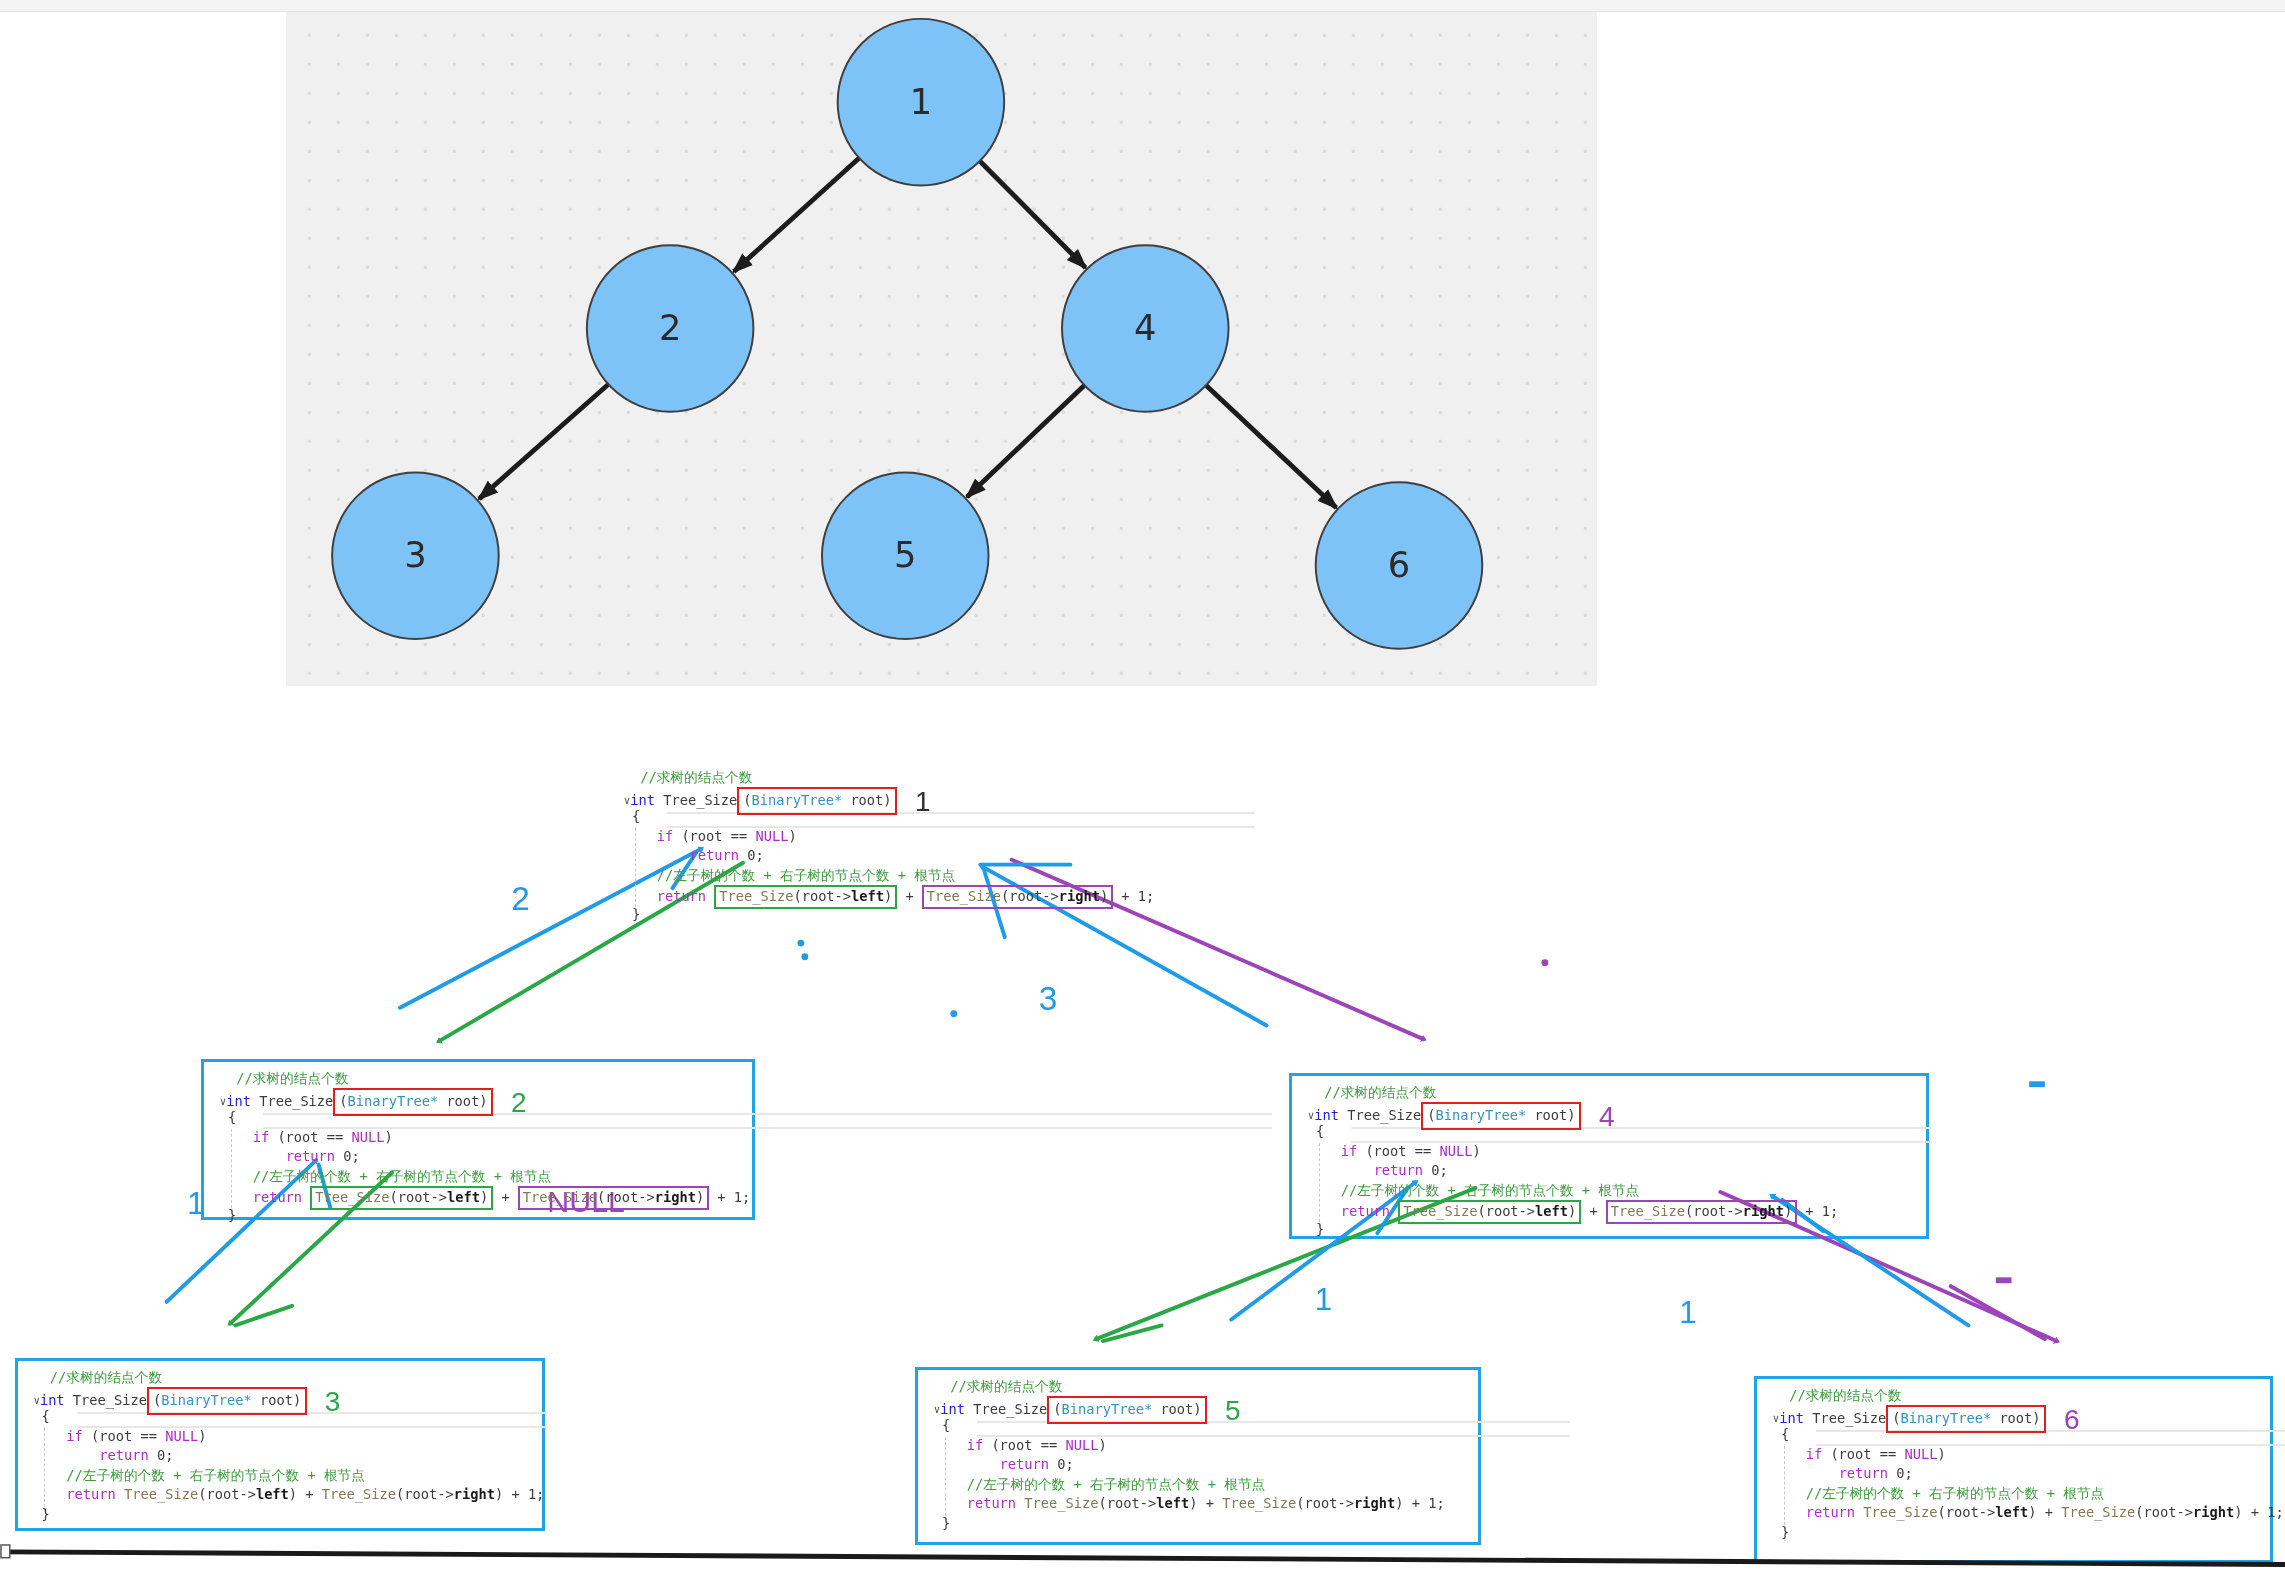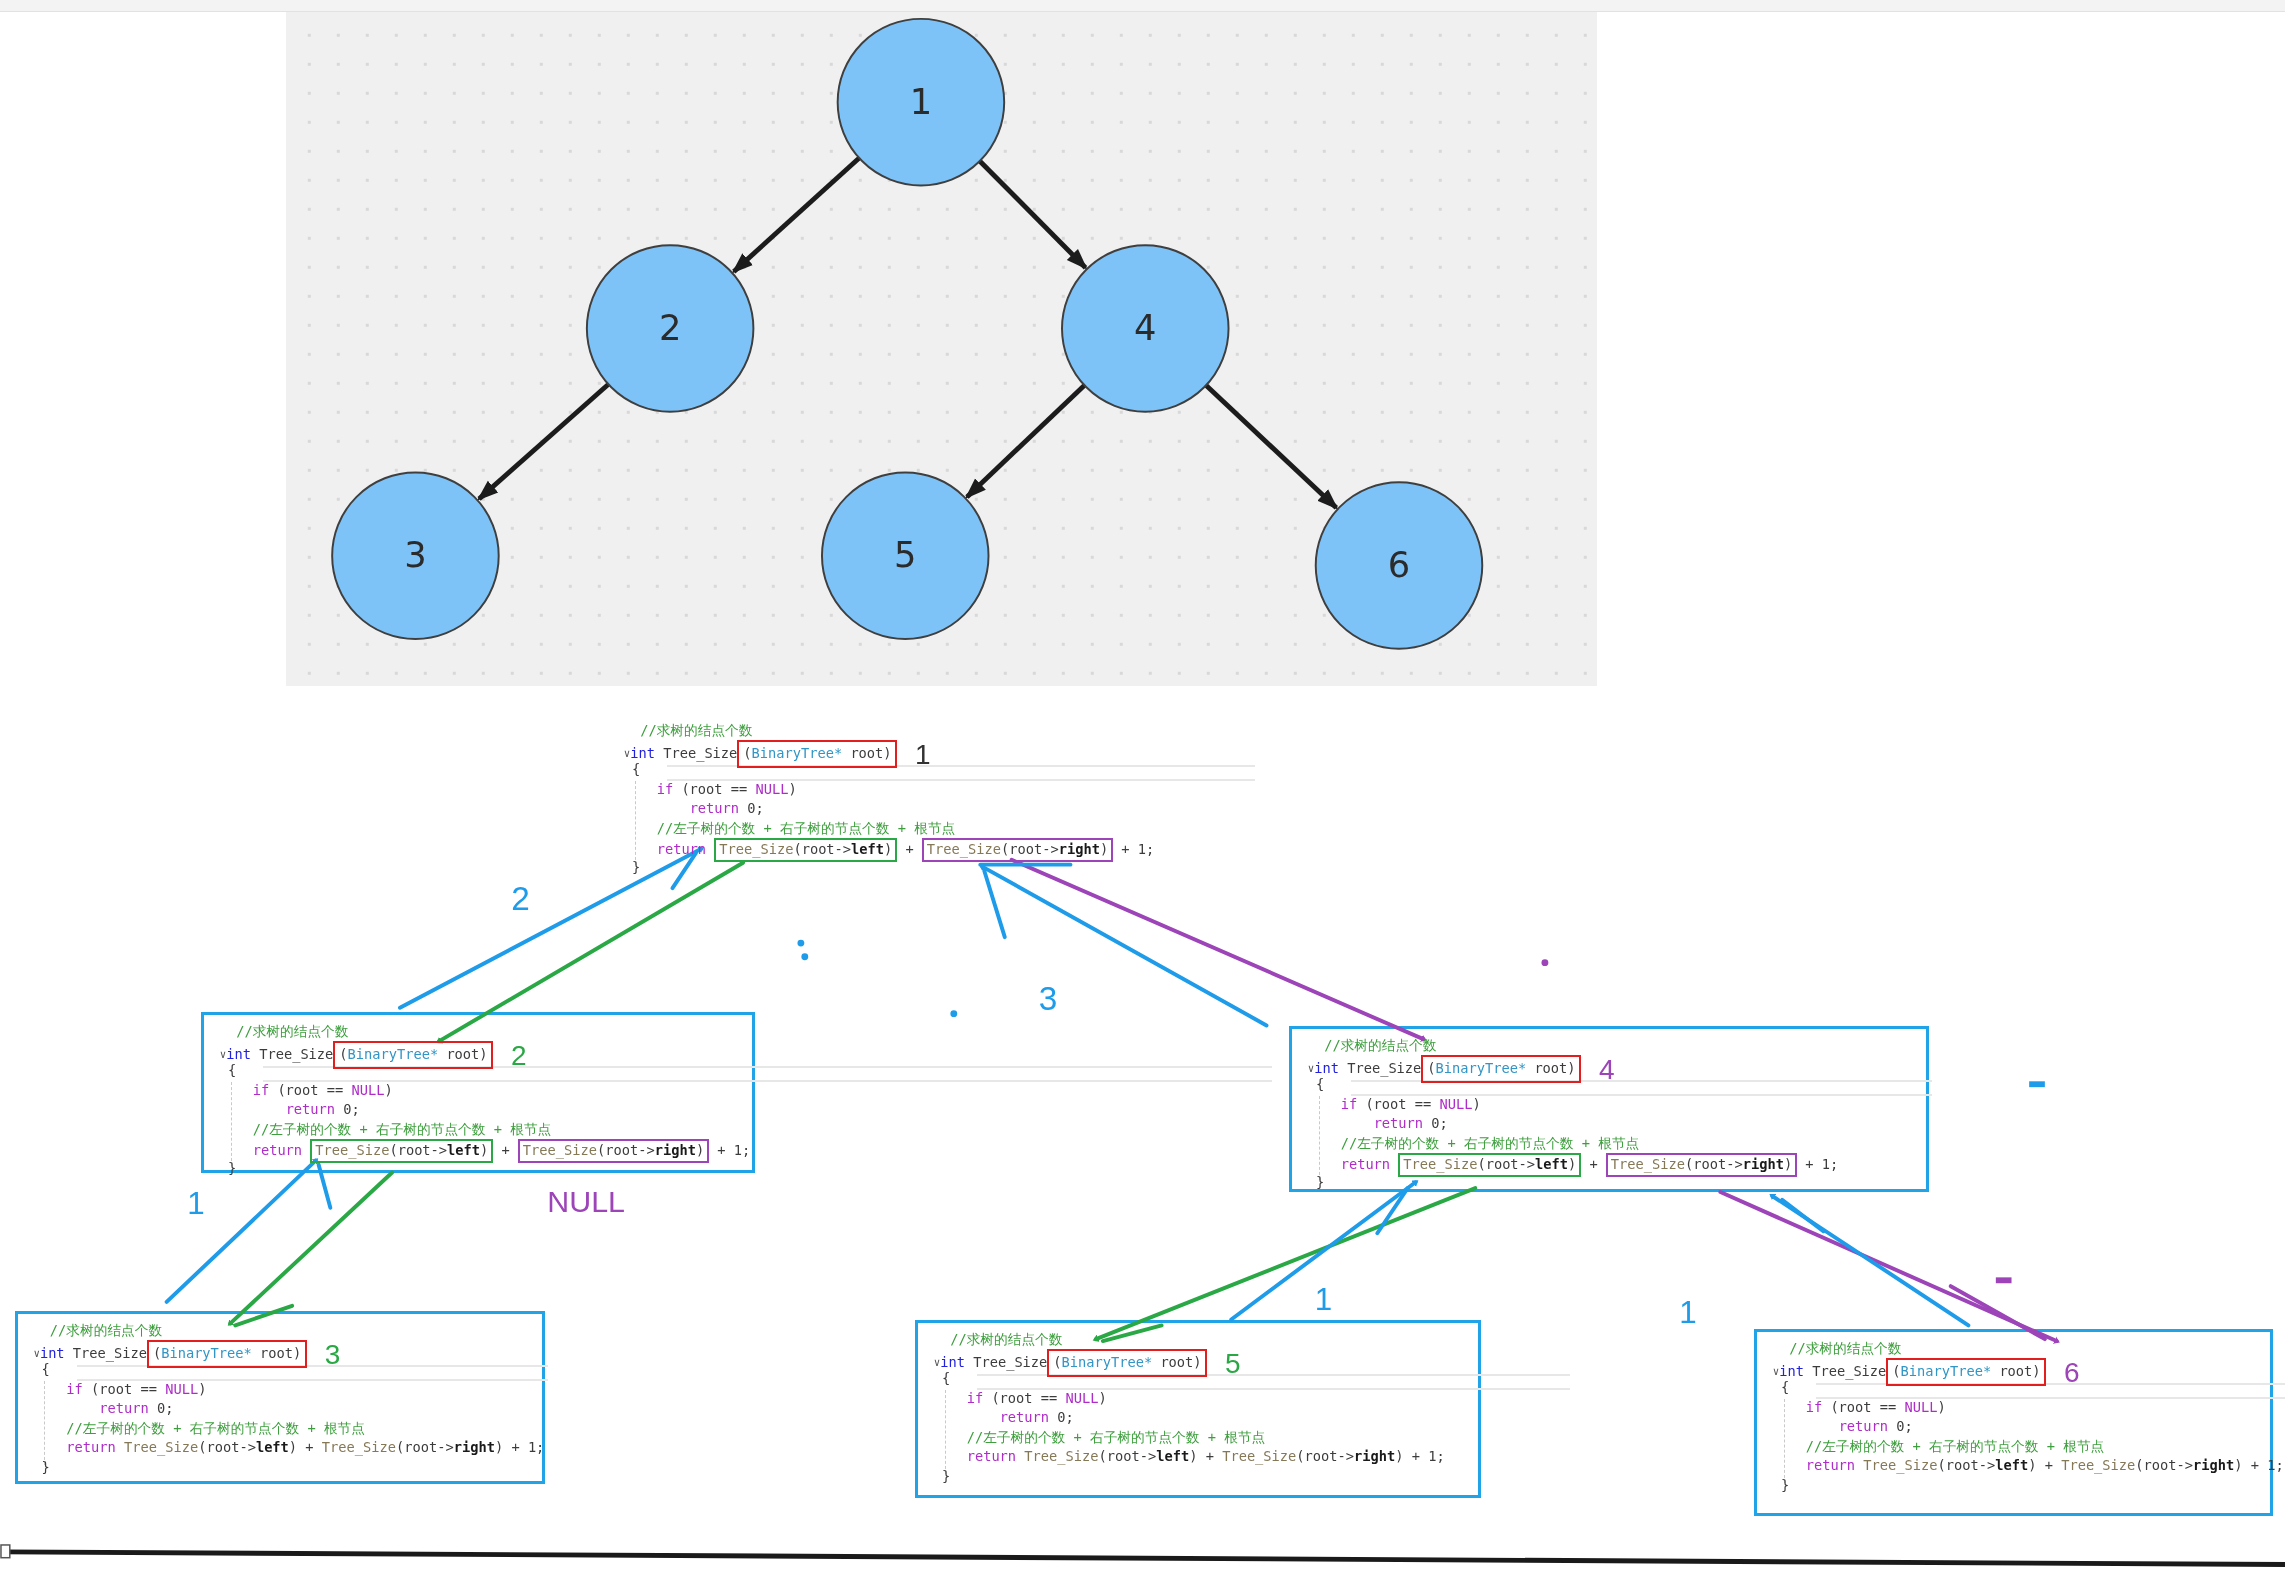--- a/index.html
+++ b/index.html
@@ -6,21 +6,21 @@
   body{position:relative;width:2286px;height:1596px;overflow:hidden;
        font-family:"DejaVu Sans","Liberation Sans",sans-serif;}
   .top-strip{position:absolute;left:0;top:0;width:2286px;height:10.8px;
        background:#f3f3f3;border-bottom:1px solid #e2e2e2;}
   .tree-panel{position:absolute;background:#f0f0f1;
        background-image:radial-gradient(circle,#d8d8d8 1.5px,rgba(0,0,0,0) 1.6px);
        background-size:29px 29px;background-position:8.8px 8.8px;}
   .tree-panel svg{position:absolute;left:0;top:0;}
   .code-block{position:absolute;background:#ffffff;box-sizing:border-box;
        font-family:"DejaVu Sans Mono","Liberation Mono",monospace;font-size:13.7px;
-       padding:6.9px 0 0 15.7px;}
+       padding:6.9px 0 0 15.7px;margin-top:47px;}
   .code-block.bordered{border:3.9px solid #21A3E8;}
   .cl{height:19.6px;line-height:19.6px;white-space:pre;position:relative;z-index:2;}
   .hair{position:absolute;height:2px;background:#e7e7e7;z-index:1;}
   .guide{position:absolute;width:0;border-left:1px dashed #c9c9c9;z-index:1;}
   .bx{display:inline-block;padding:1px 2.9px;line-height:17.6px;}
   .bx-red{border:2.9px solid #E31E1E;padding:2.9px 3.9px;}
   .bx-green{border:2.9px solid #2AA845;}
   .bx-purple{border:2.9px solid #9C44B8;}
   .lbl{font-family:"Liberation Sans",sans-serif;font-size:28px;margin-left:17.6px;
        vertical-align:middle;font-weight:500;}

